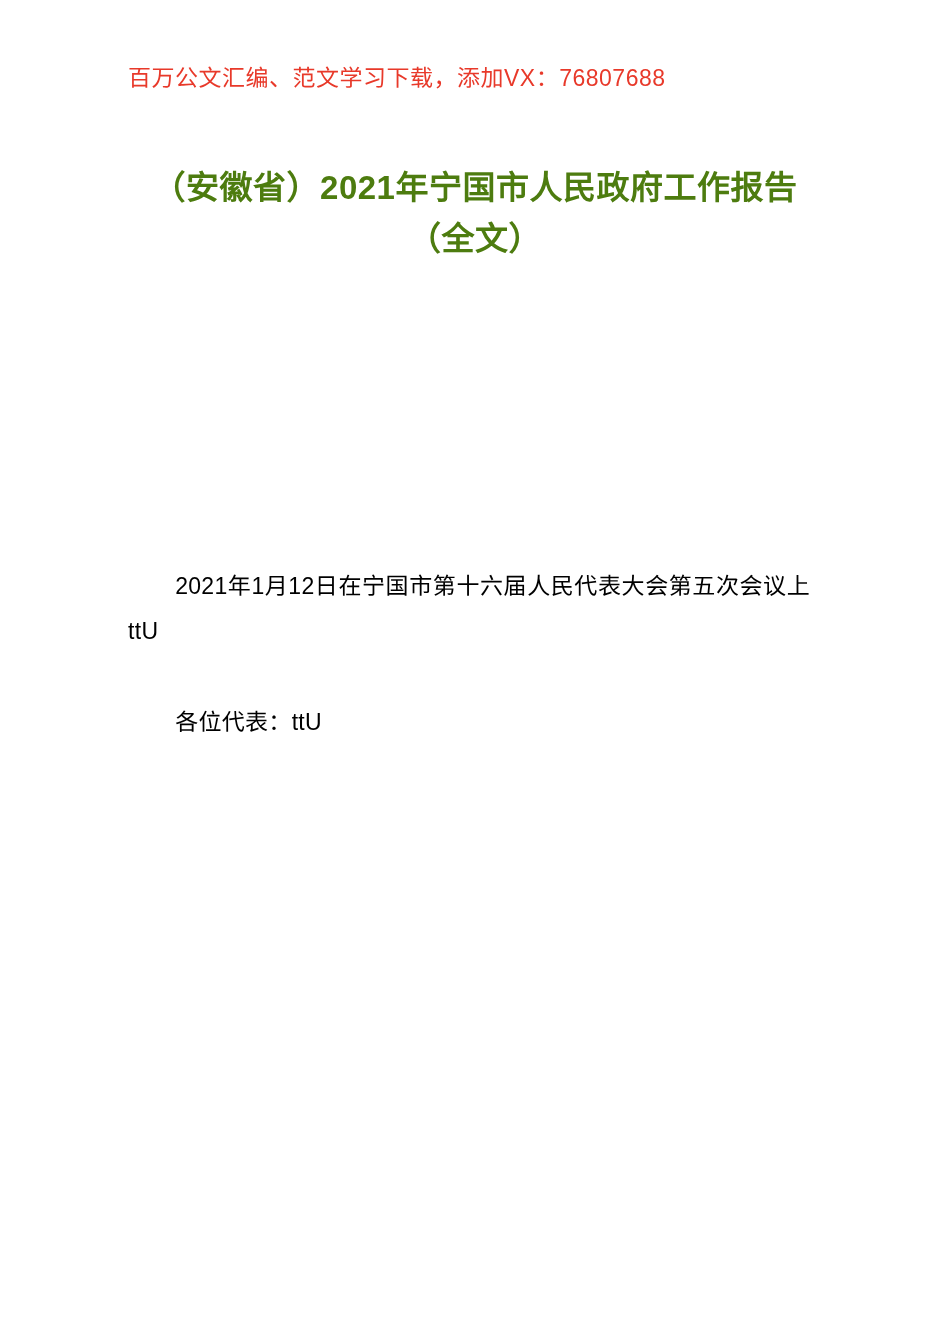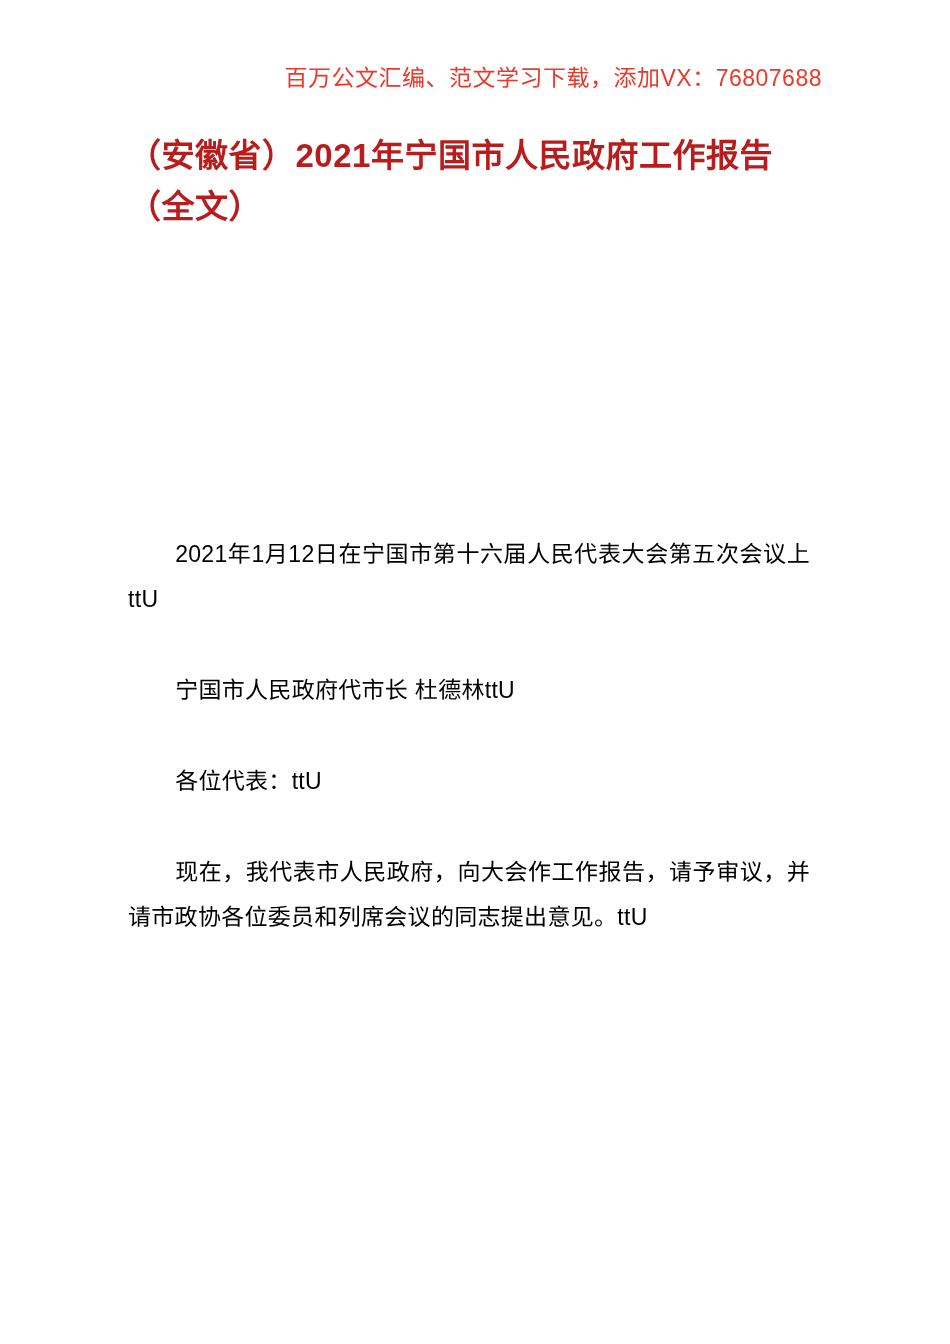--- a/index.html
+++ b/index.html
@@ -19,34 +19,35 @@
   .page {
     width: 950px;
     height: 1344px;
     box-sizing: border-box;
     padding: 0 128px;
     position: relative;
     background: #ffffff;
   }
   .ad-banner {
     margin-top: 62px;
-    text-align: right;
+    text-align: left;
     color: #e8392a;
     font-size: 23px;
     letter-spacing: 0.5px;
     line-height: 1.4;
     white-space: nowrap;
   }
   .doc-title {
-    margin-top: 36px;
+    margin-top: 68px;
+    text-align: center;
     font-size: 33px;
     font-weight: bold;
     line-height: 1.55;
     letter-spacing: 0.5px;
-    color: #b91c1c;
+    color: #4d7c0f;
   }
   .spacer-block {
     height: 300px;
   }
   .para {
     font-size: 23px;
     line-height: 1.95;
     letter-spacing: 0.3px;
     text-align: justify;
     margin: 0 12px 46px 0;
@@ -73,20 +74,18 @@
 <div class="page">
 
   <div class="ad-banner">百万公文汇编、范文学习下载，添加VX：76807688</div>
 
   <div class="doc-title">（安徽省）2021年宁国市人民政府工作报告（全文）</div>
 
   <div class="spacer-block"></div>
 
   <p class="para indent block-first">2021年1月12日在宁国市第十六届人民代表大会第五次会议上ttU</p>
 
-  <p class="para indent">宁国市人民政府代市长 杜德林ttU</p>
 
   <p class="para indent">各位代表：ttU</p>
 
-  <p class="para indent tight">现在，我代表市人民政府，向大会作工作报告，请予审议，并请市政协各位委员和列席会议的同志提出意见。ttU</p>
 
 
 </div>
 
 </body></html>

